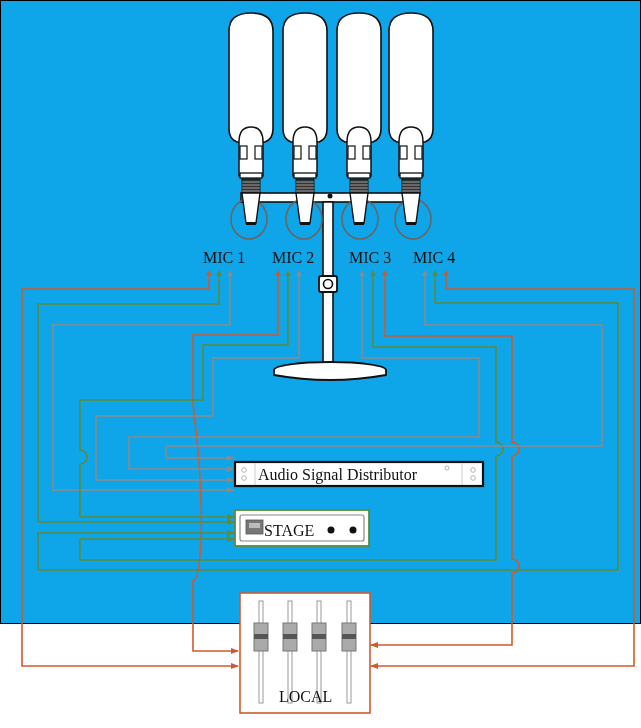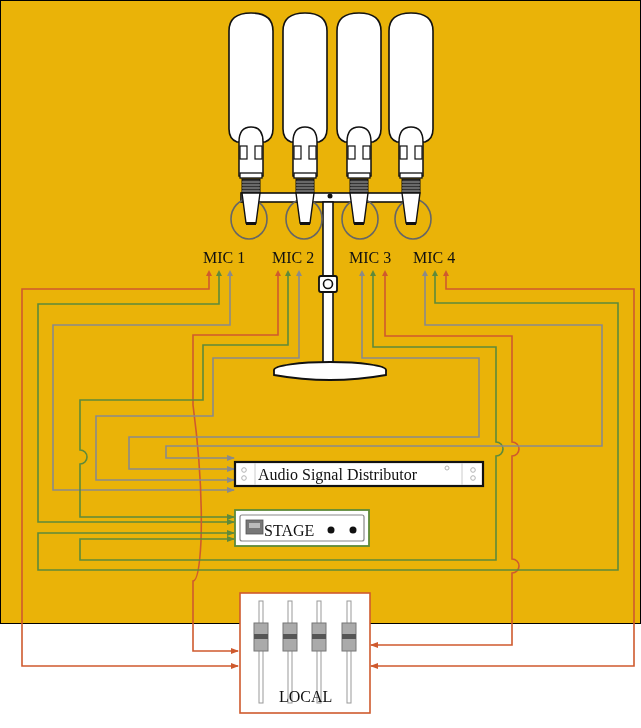--- a/index.html
+++ b/index.html
@@ -1,17 +1,17 @@
 <!DOCTYPE html>
 <html><head>
 <meta charset="utf-8">
 <style>
   html, body { margin: 0; padding: 0; background: #ffffff; }
   body { width: 641px; height: 728px; overflow: hidden; }
-  #frame { position: relative; width: 641px; height: 624px; box-sizing: border-box; border: 1.5px solid #000; background: #eab308; }
+  #frame { position: relative; width: 641px; height: 624px; box-sizing: border-box; border: 1.5px solid #000; background: #0ea5e9; }
   svg { position: absolute; left: 0; top: 0; }
   .lbl { font-family: "Liberation Serif", "DejaVu Serif", serif; fill: #111; }
 </style>
 </head>
 <body>
 
 <div id="frame">
 <svg id="dia" width="641" height="728" viewBox="0 0 641 728">
   <defs>
     <marker id="arO" markerWidth="8" markerHeight="8" refX="7" refY="4" orient="auto" markerUnits="userSpaceOnUse">

